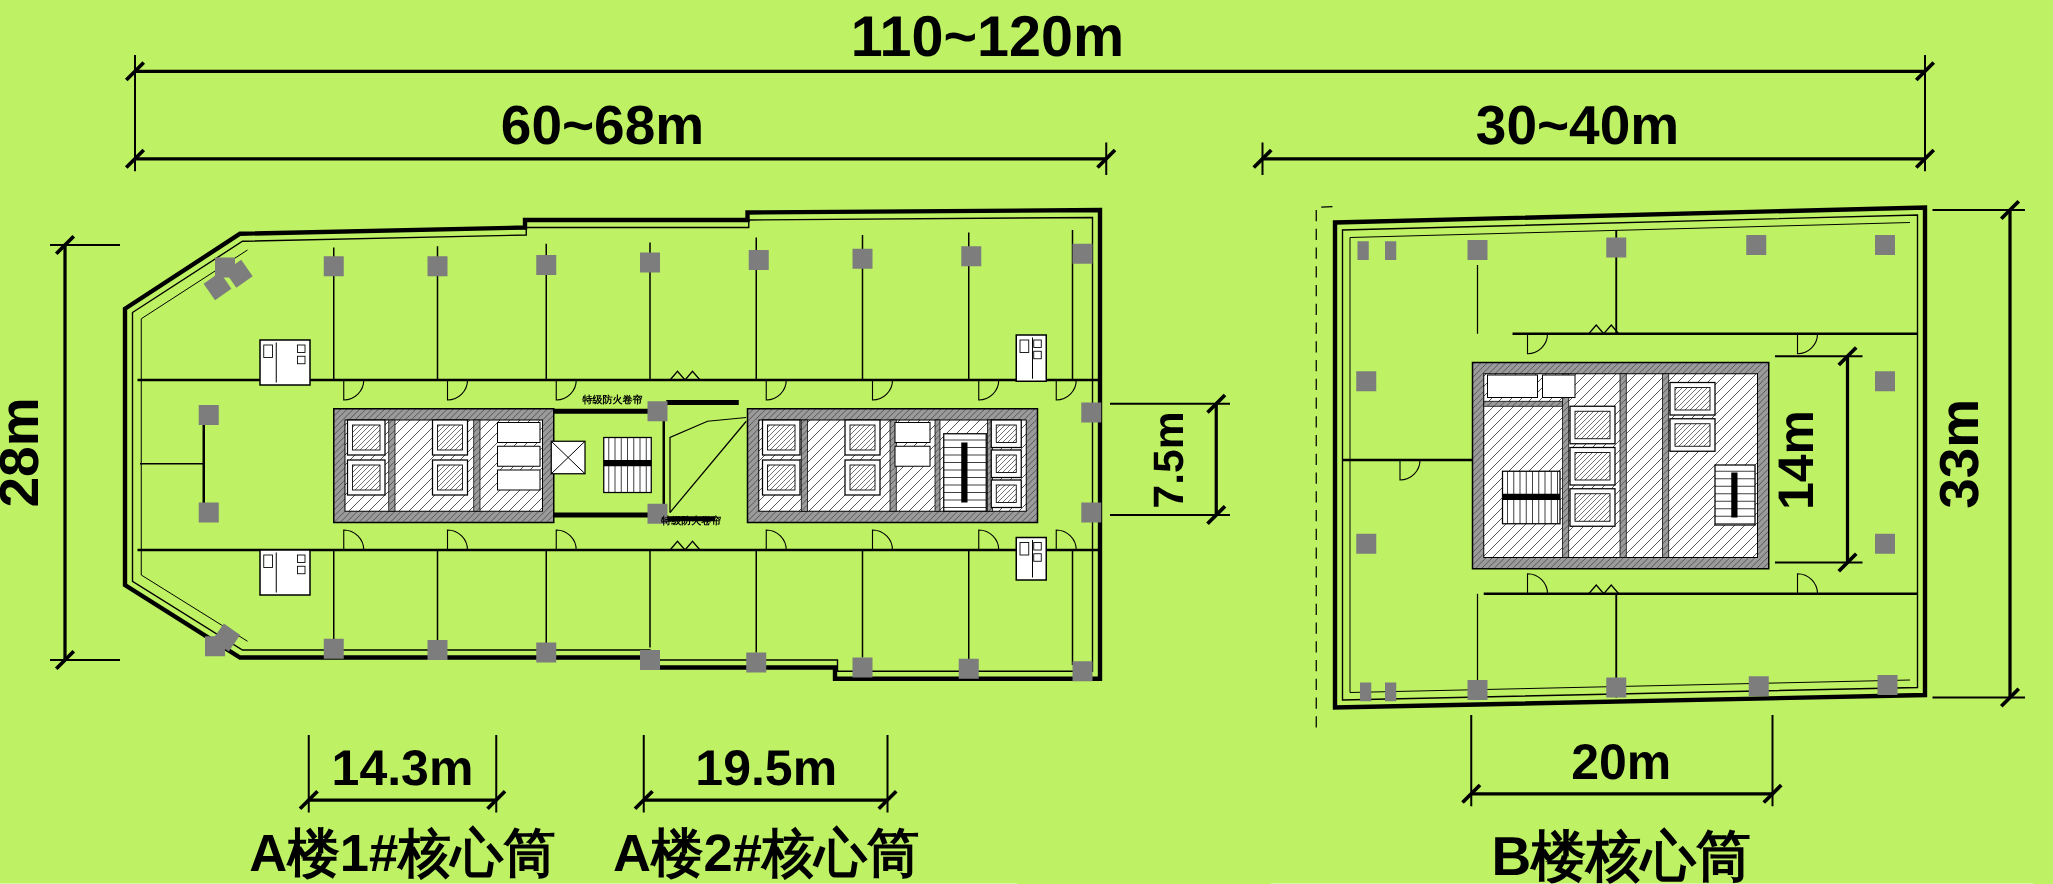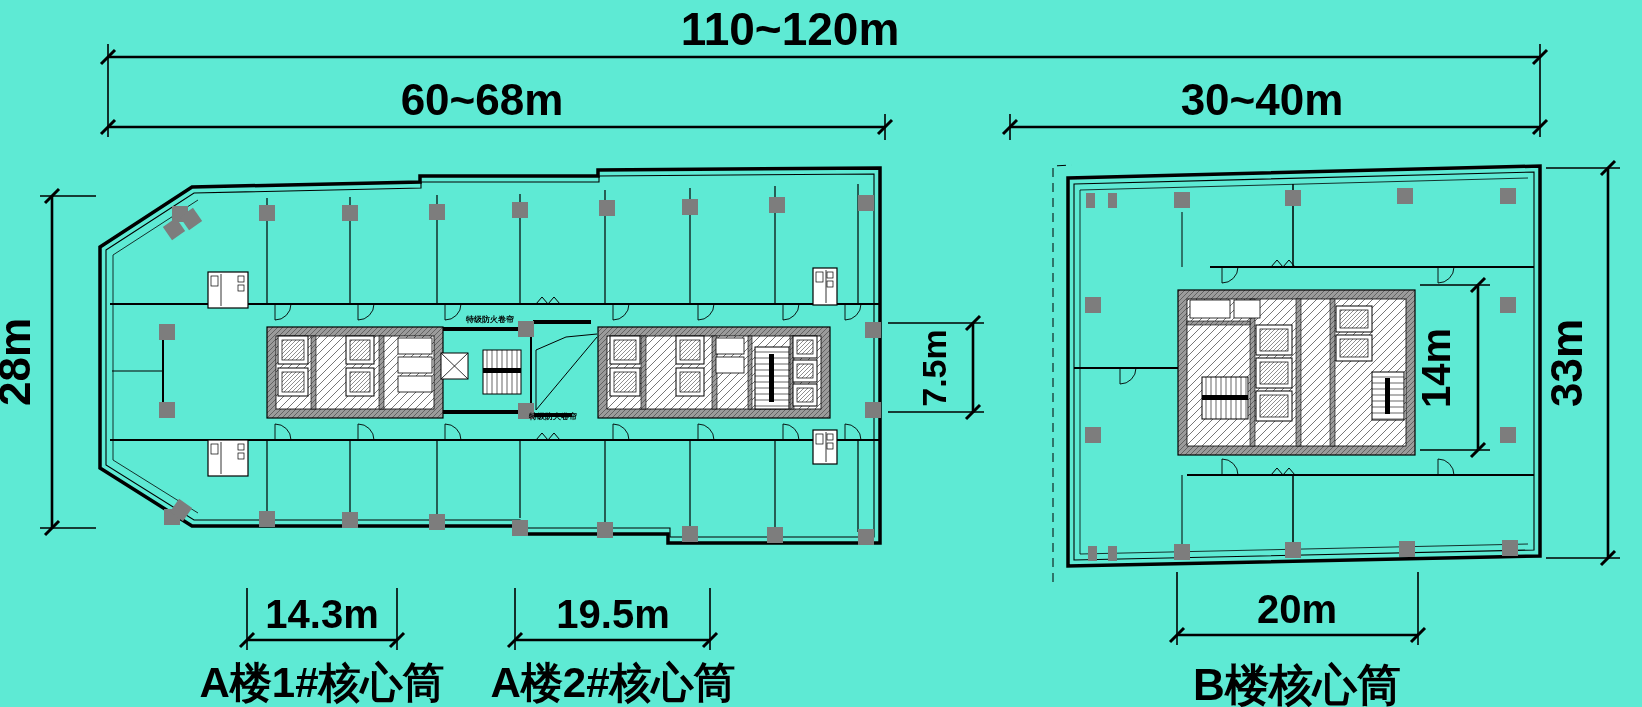--- a/index.html
+++ b/index.html
@@ -1,16 +1,16 @@
 <!DOCTYPE html>
 <html><head>
 <meta charset="utf-8">
 <style>
   html,body{margin:0;padding:0;background:#ffffff;}
-  .canvas{width:1642px;height:707px;background:#5eead4;position:relative;overflow:hidden;}
+  .canvas{width:1642px;height:707px;background:#bef264;position:relative;overflow:hidden;}
   svg{display:block;}
   text{font-family:"Liberation Sans","DejaVu Sans",sans-serif;font-weight:bold;fill:#000;}
 </style>
 </head>
 <body>
 
 <div class="canvas">
   <svg id="plan" width="1642" height="707" viewBox="0 0 1642 707" xmlns="http://www.w3.org/2000/svg">
     <defs>
       <pattern id="p-hatch" width="8" height="8" patternUnits="userSpaceOnUse">

